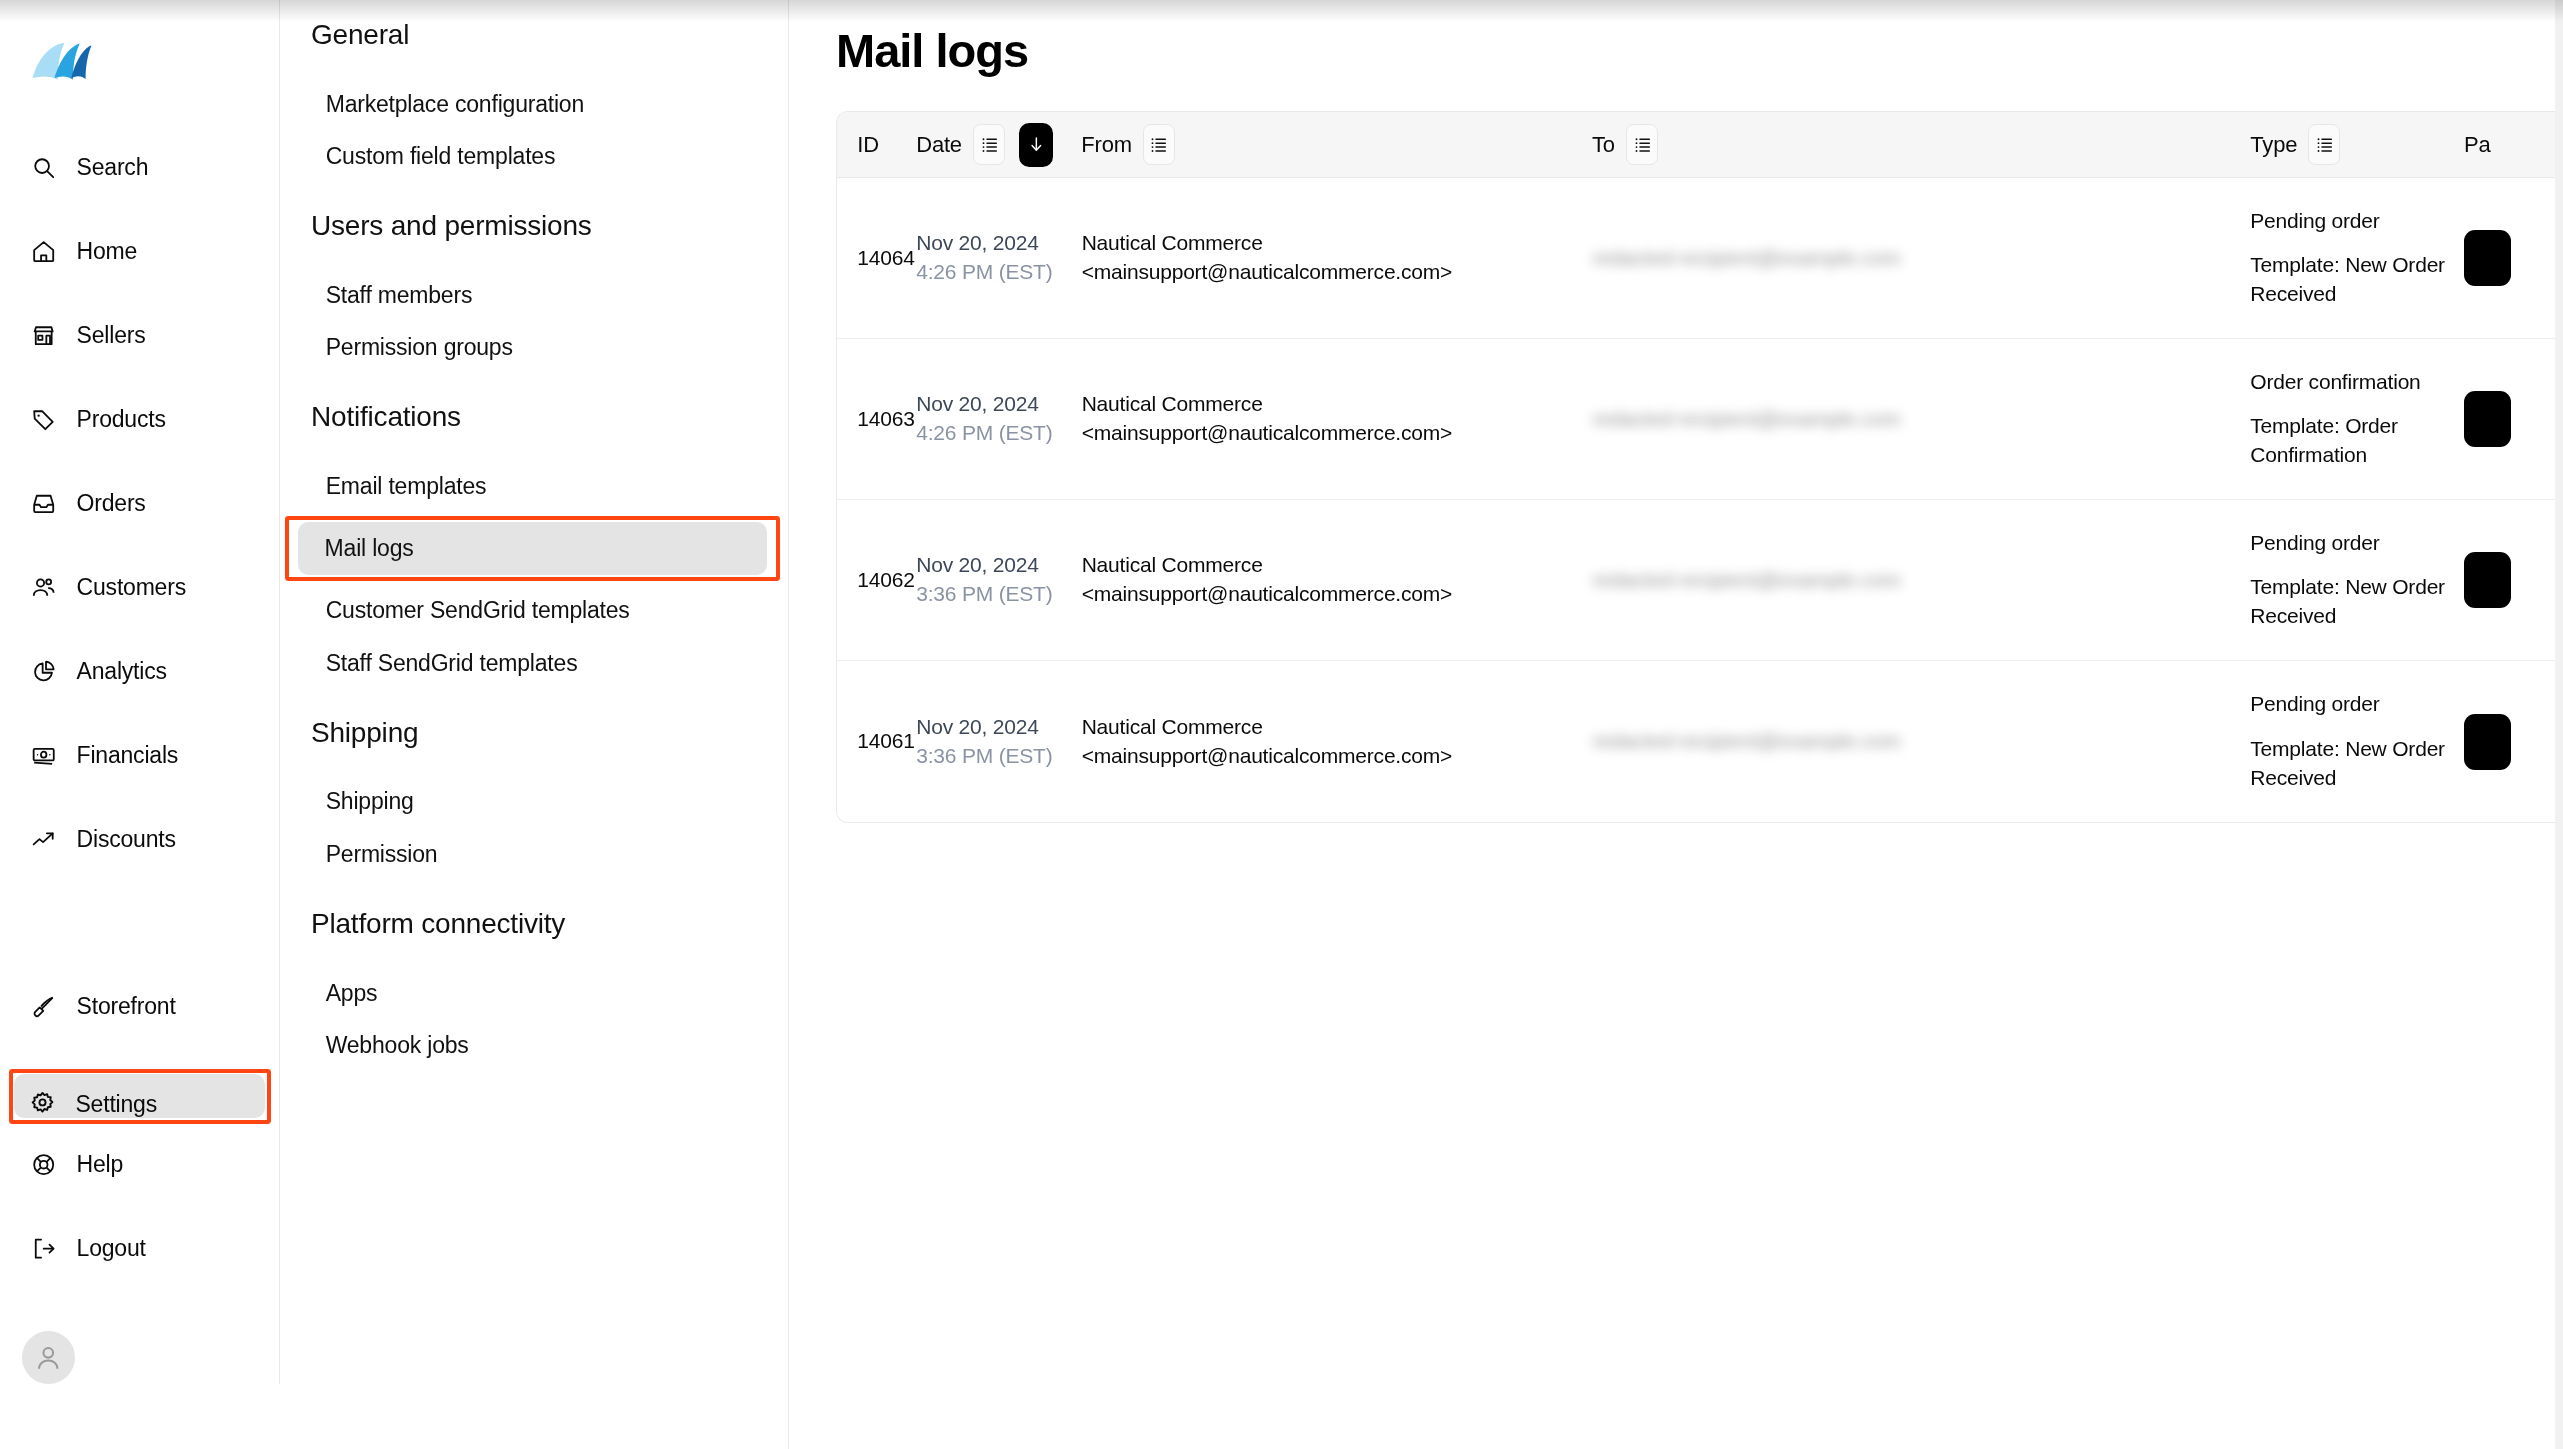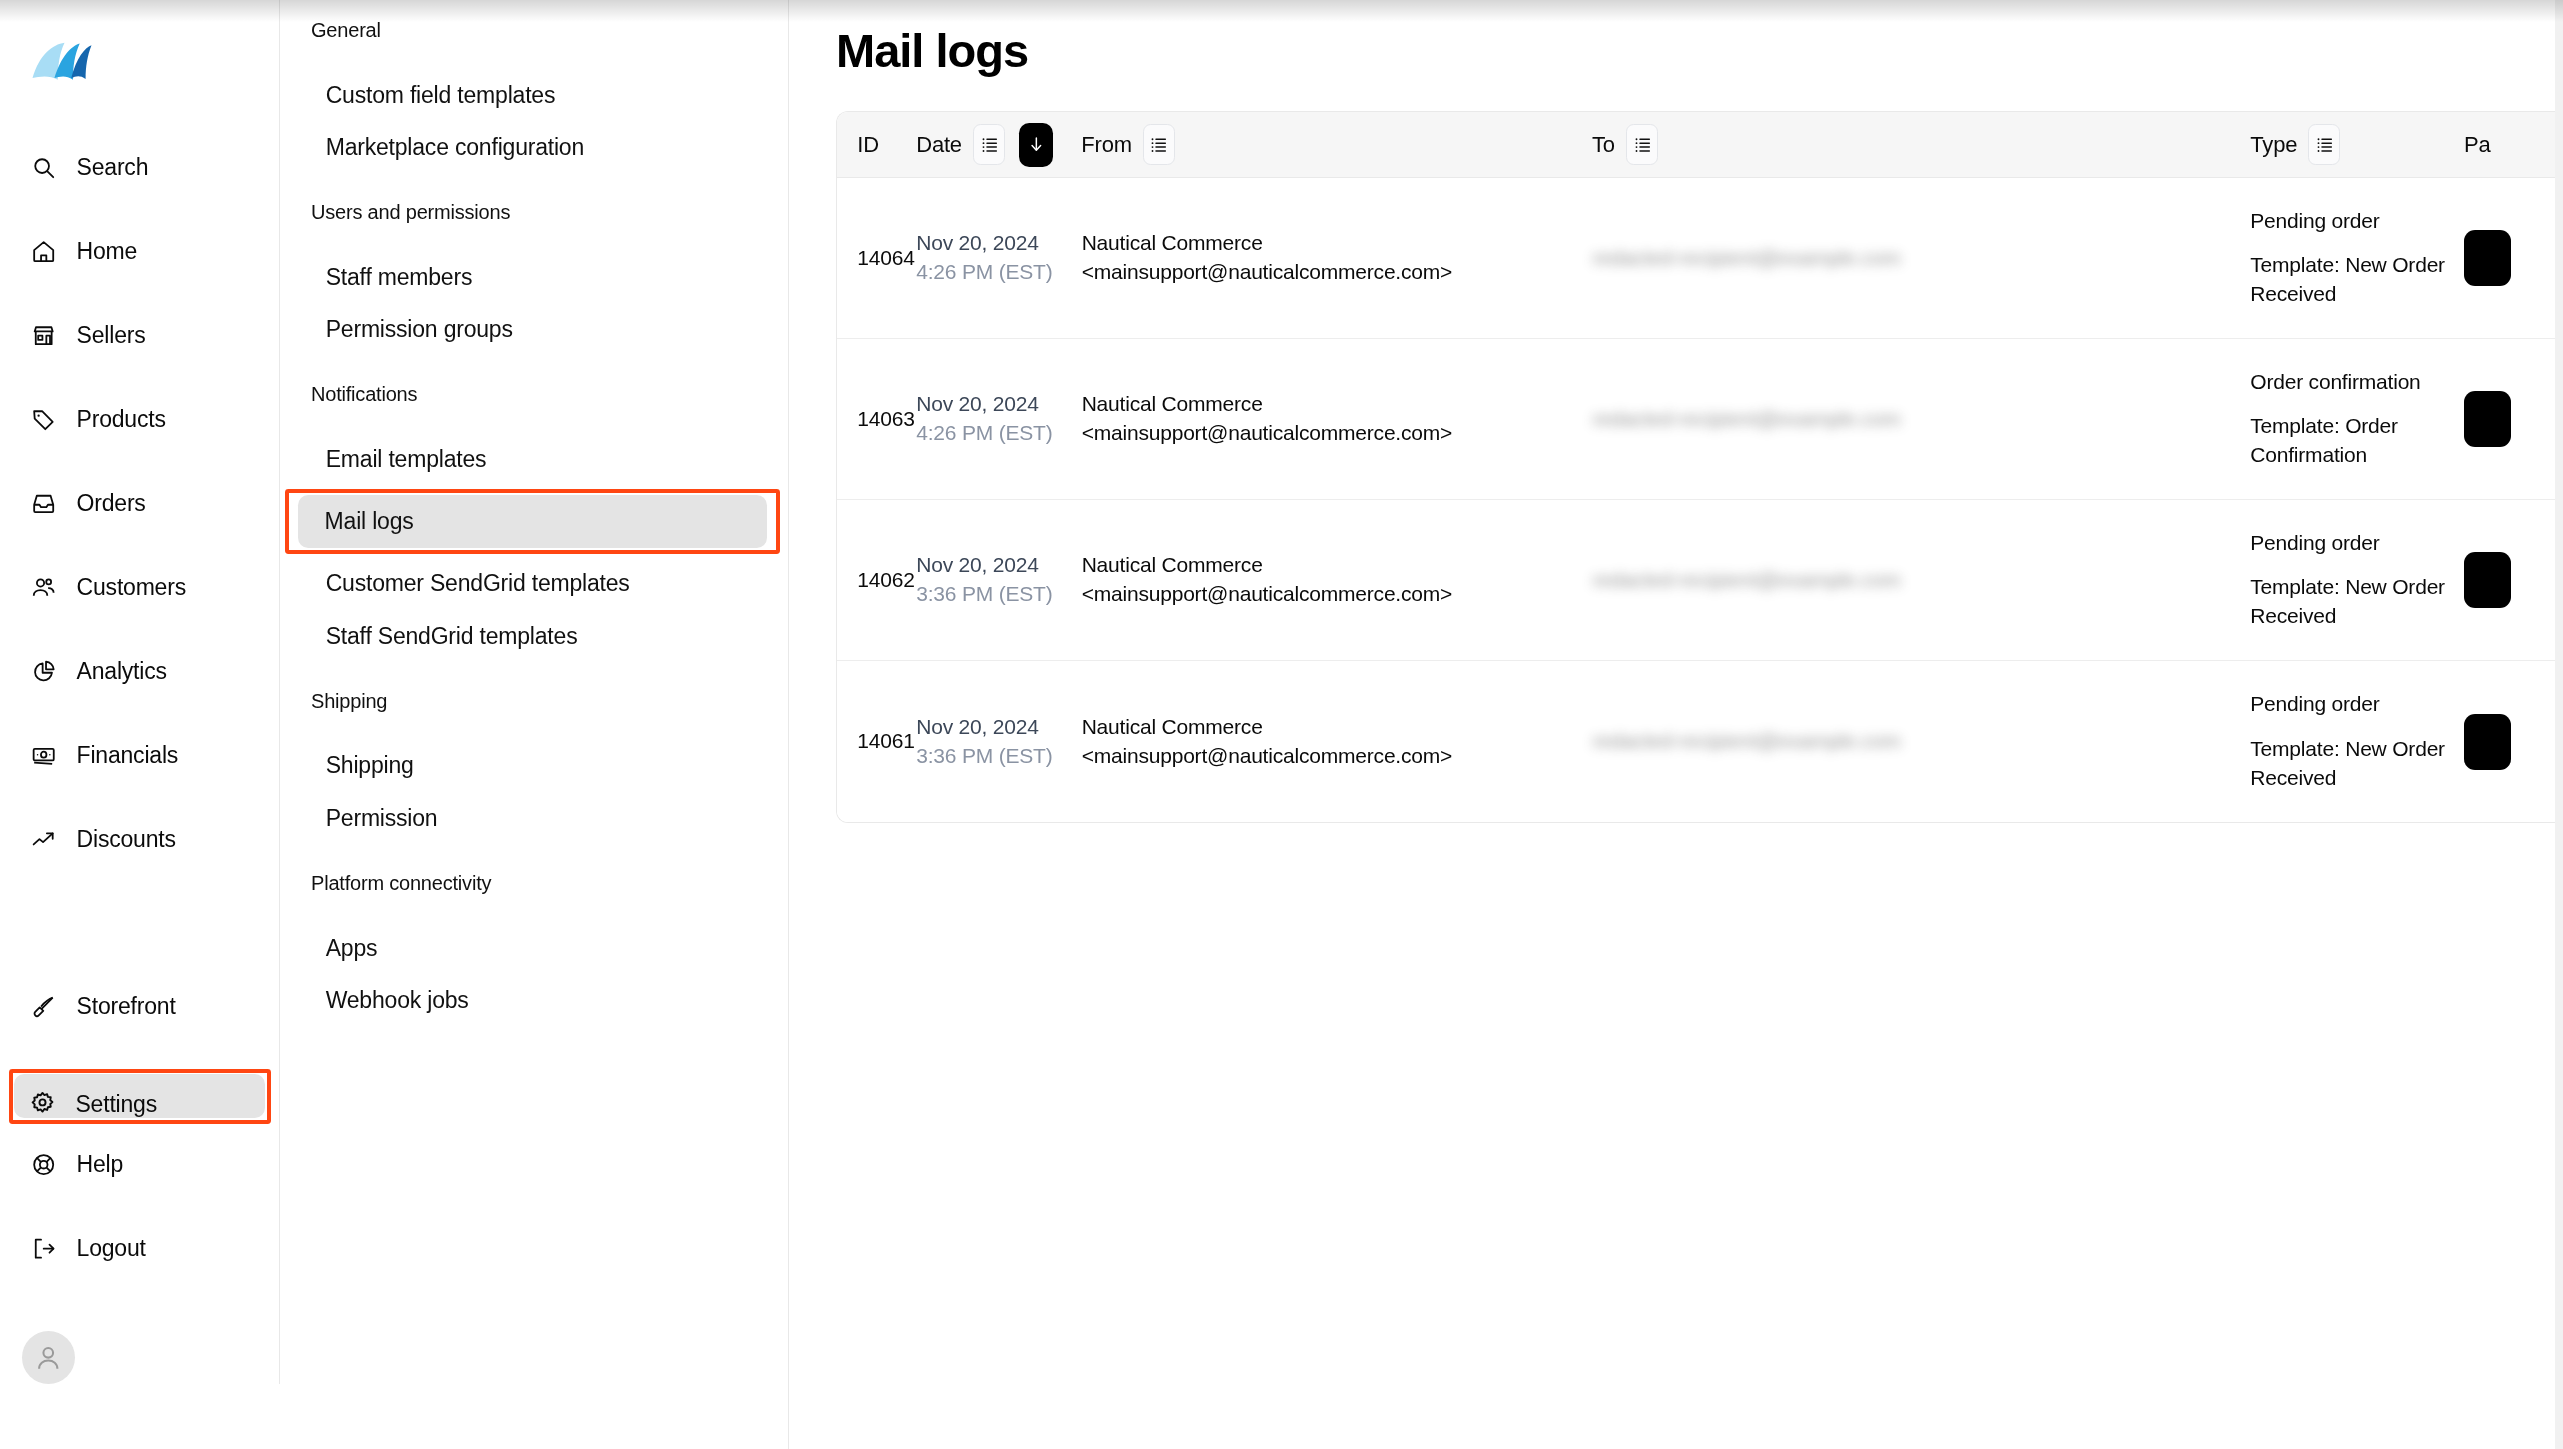--- a/index.html
+++ b/index.html
@@ -95,21 +95,21 @@
     position: relative;
     width: 509px;
     min-width: 509px;
     height: 1450px;
     background: #fff;
     border-right: 1.3px solid #e8e8e8;
     padding-top: 8.5px;
     overflow: hidden;
   }
   .sn-section {
-    font-size: 20px;
+    font-size: 28px;
     color: #111;
     padding: 10.2px 0 10.2px 31px;
     letter-spacing: -0.2px;
     white-space: nowrap;
   }
   .sn-item {
     font-size: 23px;
     color: #111;
     margin: 0 18.7px;
     padding: 12.7px 0 12.7px 27px;
@@ -432,22 +432,22 @@
       <svg width="30.5" height="30.5" viewBox="0 0 24 24" fill="none" stroke="#9a9a9a" stroke-width="1.6">
           <circle cx="12" cy="8.5" r="3.8"></circle>
           <path d="M4.8 21c0-3.9 3.2-6.4 7.2-6.4s7.2 2.5 7.2 6.4"></path>
         </svg>
     </div>
   </aside>
 
   <nav class="settings-nav">
     <div class="sn-section">General</div>
     <div class="sn-gap"></div>
+    <div class="sn-item">Marketplace configuration</div>
     <div class="sn-item">Custom field templates</div>
-    <div class="sn-item">Marketplace configuration</div>
 
     <div class="sn-gap"></div>
     <div class="sn-section">Users and permissions</div>
     <div class="sn-gap"></div>
     <div class="sn-item">Staff members</div>
     <div class="sn-item">Permission groups</div>
 
     <div class="sn-gap"></div>
     <div class="sn-section">Notifications</div>
     <div class="sn-gap"></div>

